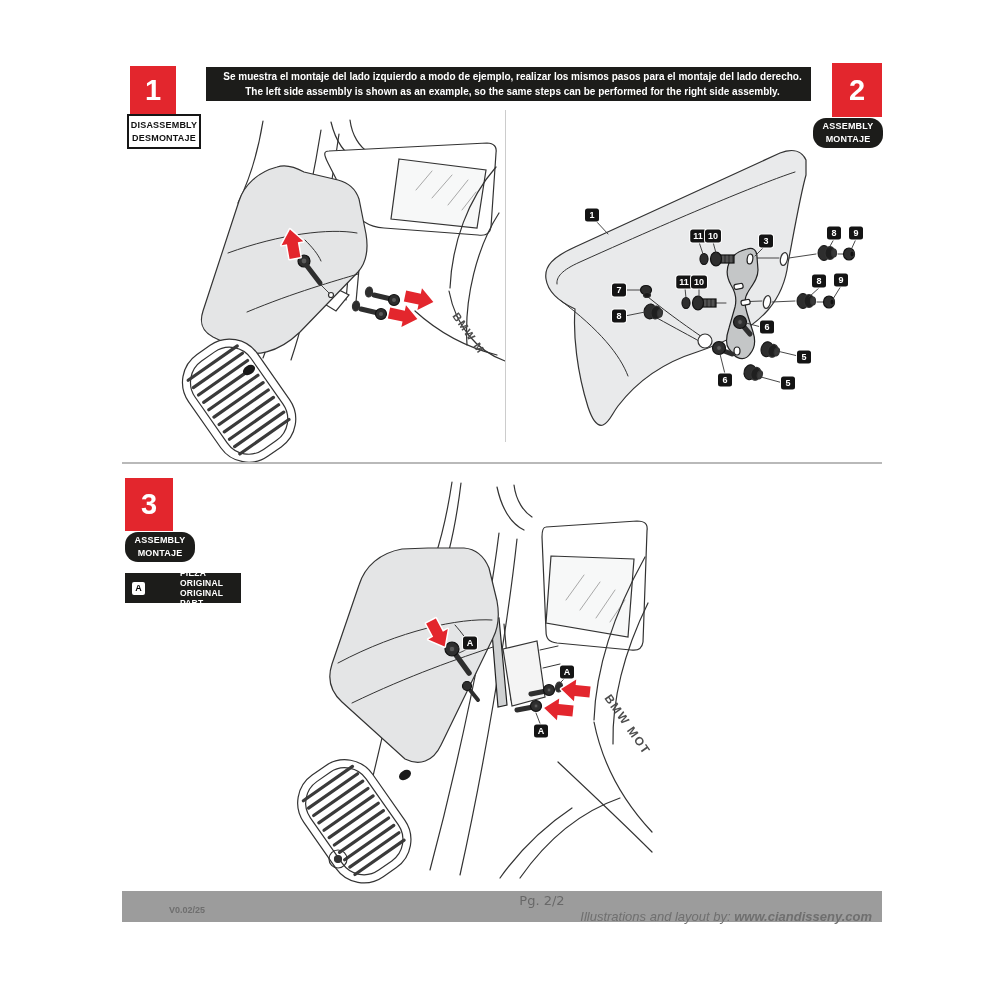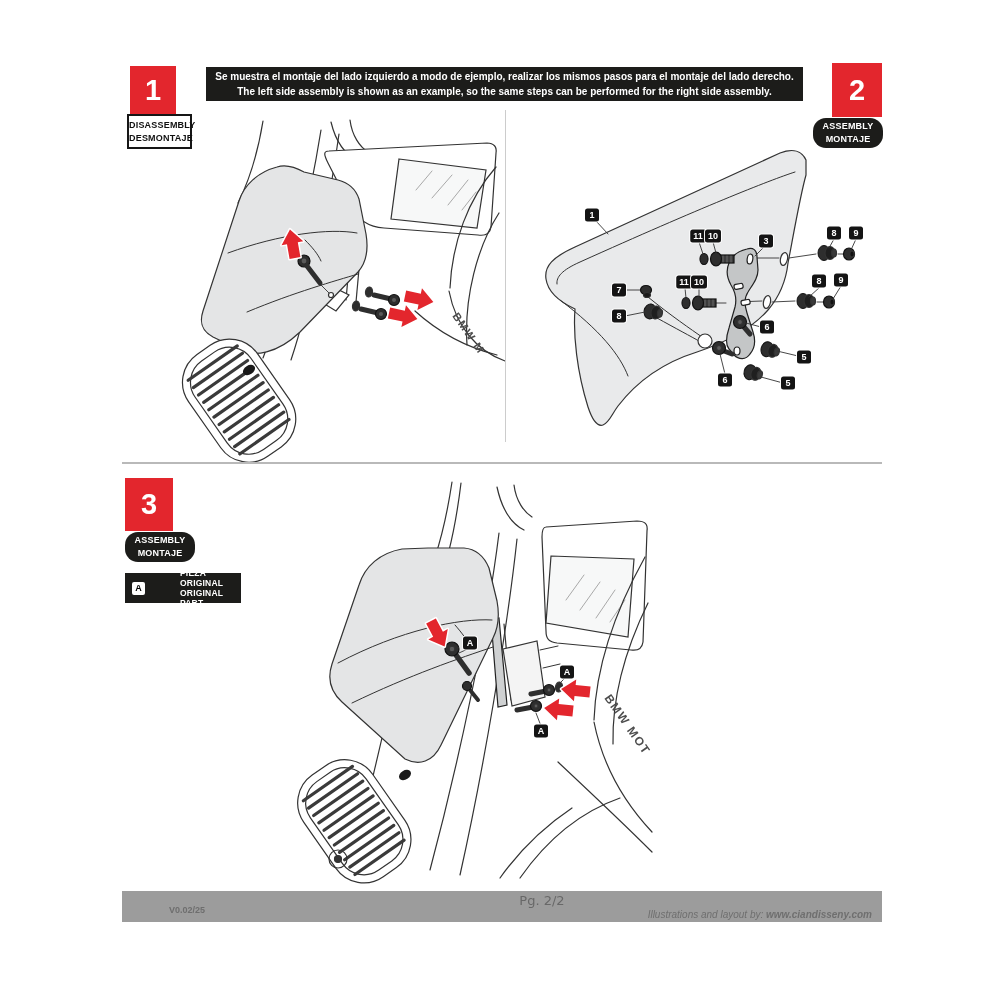--- a/index.html
+++ b/index.html
@@ -2,21 +2,21 @@
 <html style="--red: #e3262d; --ink: #1c1c1a; --footer: #9c9c9c;"><head>
 <meta charset="utf-8">
 <style>
   html,body{margin:0;padding:0;background:#ffffff;width:1000px;height:1000px;}
   .page{position:absolute;top:0;left:0;width:1000px;height:1000px;overflow:hidden;
         font-family:"Liberation Sans",sans-serif;background:#fff;}
   :root{--red:#e3262d;--ink:#1c1c1a;--footer:#9c9c9c;}
 
   .banner{position:absolute;left:206px;top:67px;width:597px;height:34px;background:var(--ink);
           color:#fff;font-size:10px;font-weight:bold;text-align:center;
-          display:flex;flex-direction:column;justify-content:center;line-height:15px;letter-spacing:0px;}
+          display:flex;flex-direction:column;justify-content:center;line-height:15px;letter-spacing:0px;padding-left:8px;}
 
   .step-num{position:absolute;background:var(--red);color:#fff;display:flex;align-items:center;justify-content:center;
             font-size:29px;font-weight:bold;}
   .step-lbl{position:absolute;font-size:9px;font-weight:bold;text-align:center;
             display:flex;flex-direction:column;justify-content:center;line-height:13px;letter-spacing:.2px;}
   .lbl-outline{background:#fff;color:#111;border:2px solid #161616;box-sizing:border-box;}
   .lbl-solid{background:var(--ink);color:#fff;border-radius:13px;}
 
   .legend{position:absolute;left:125px;top:573px;width:116px;height:30px;background:var(--ink);
           display:flex;align-items:center;gap:6px;padding:0 7px;box-sizing:border-box;}
@@ -28,21 +28,21 @@
          font-size:9px;font-weight:bold;line-height:11px;padding:1px 3px;min-width:8px;text-align:center;
          border-radius:2.5px;box-shadow:0 0 0 1px rgba(255,255,255,.95);}
 
   .divider-h{position:absolute;left:122px;top:462px;width:760px;height:2px;background:#b9b9b9;}
   .divider-v{position:absolute;left:505px;top:110px;width:1px;height:332px;background:#cccccc;}
 
   .footer-bar{position:absolute;left:122px;top:891px;width:760px;height:31px;background:var(--footer);}
   .footer-version{position:absolute;left:135px;top:905px;font-size:9px;font-weight:bold;color:#6e6e6e;margin-left:34px;}
   .footer-page{position:absolute;left:122px;top:893px;width:840px;text-align:center;
                font-size:13px;color:#5f5f5f;font-family:"DejaVu Sans",sans-serif;font-weight:normal;opacity:.85;}
-  .footer-credit{position:absolute;right:128px;top:909px;font-size:10px;font-style:italic;color:#6f6f6f;text-align:center;}
+  .footer-credit{position:absolute;right:128px;top:909px;font-size:13px;font-style:italic;color:#6f6f6f;text-align:center;}
   .footer-credit b{font-style:italic;}
 
   svg.art{position:absolute;left:0;top:0;pointer-events:none;}
   .red-arrow{fill:var(--red);stroke:#ffffff;stroke-width:3;paint-order:stroke;stroke-linejoin:round;}
   .bmw-text{font-family:"Liberation Sans",sans-serif;font-weight:bold;fill:#4d4d4d;letter-spacing:1.5px;}
 </style>
 </head>
 <body>
 
 <div class="page">
@@ -309,21 +309,21 @@
   </svg>
 
   <div class="banner">
     <div>Se muestra el montaje del lado izquierdo a modo de ejemplo, realizar los mismos pasos para el montaje  del lado derecho.</div>
     <div>The left side assembly is shown as an example, so the same steps can be performed for the right side assembly.</div>
   </div>
 
   <div class="step-num" style="left:130px;top:66px;width:46px;height:48px;">
     <span>1</span>
   </div>
-  <div class="step-lbl lbl-outline" style="left:127px;top:114px;width:65px;height:35px;">
+  <div class="step-lbl lbl-outline" style="left:127px;top:114px;width:74px;height:35px;">
     <span>DISASSEMBLY</span>
     <span>DESMONTAJE</span>
   </div>
 
   <div class="step-num" style="left:832px;top:63px;width:50px;height:54px;">
     <span>2</span>
   </div>
   <div class="step-lbl lbl-solid" style="left:813px;top:118px;width:70px;height:30px;">
     <span>ASSEMBLY</span>
     <span>MONTAJE</span>

